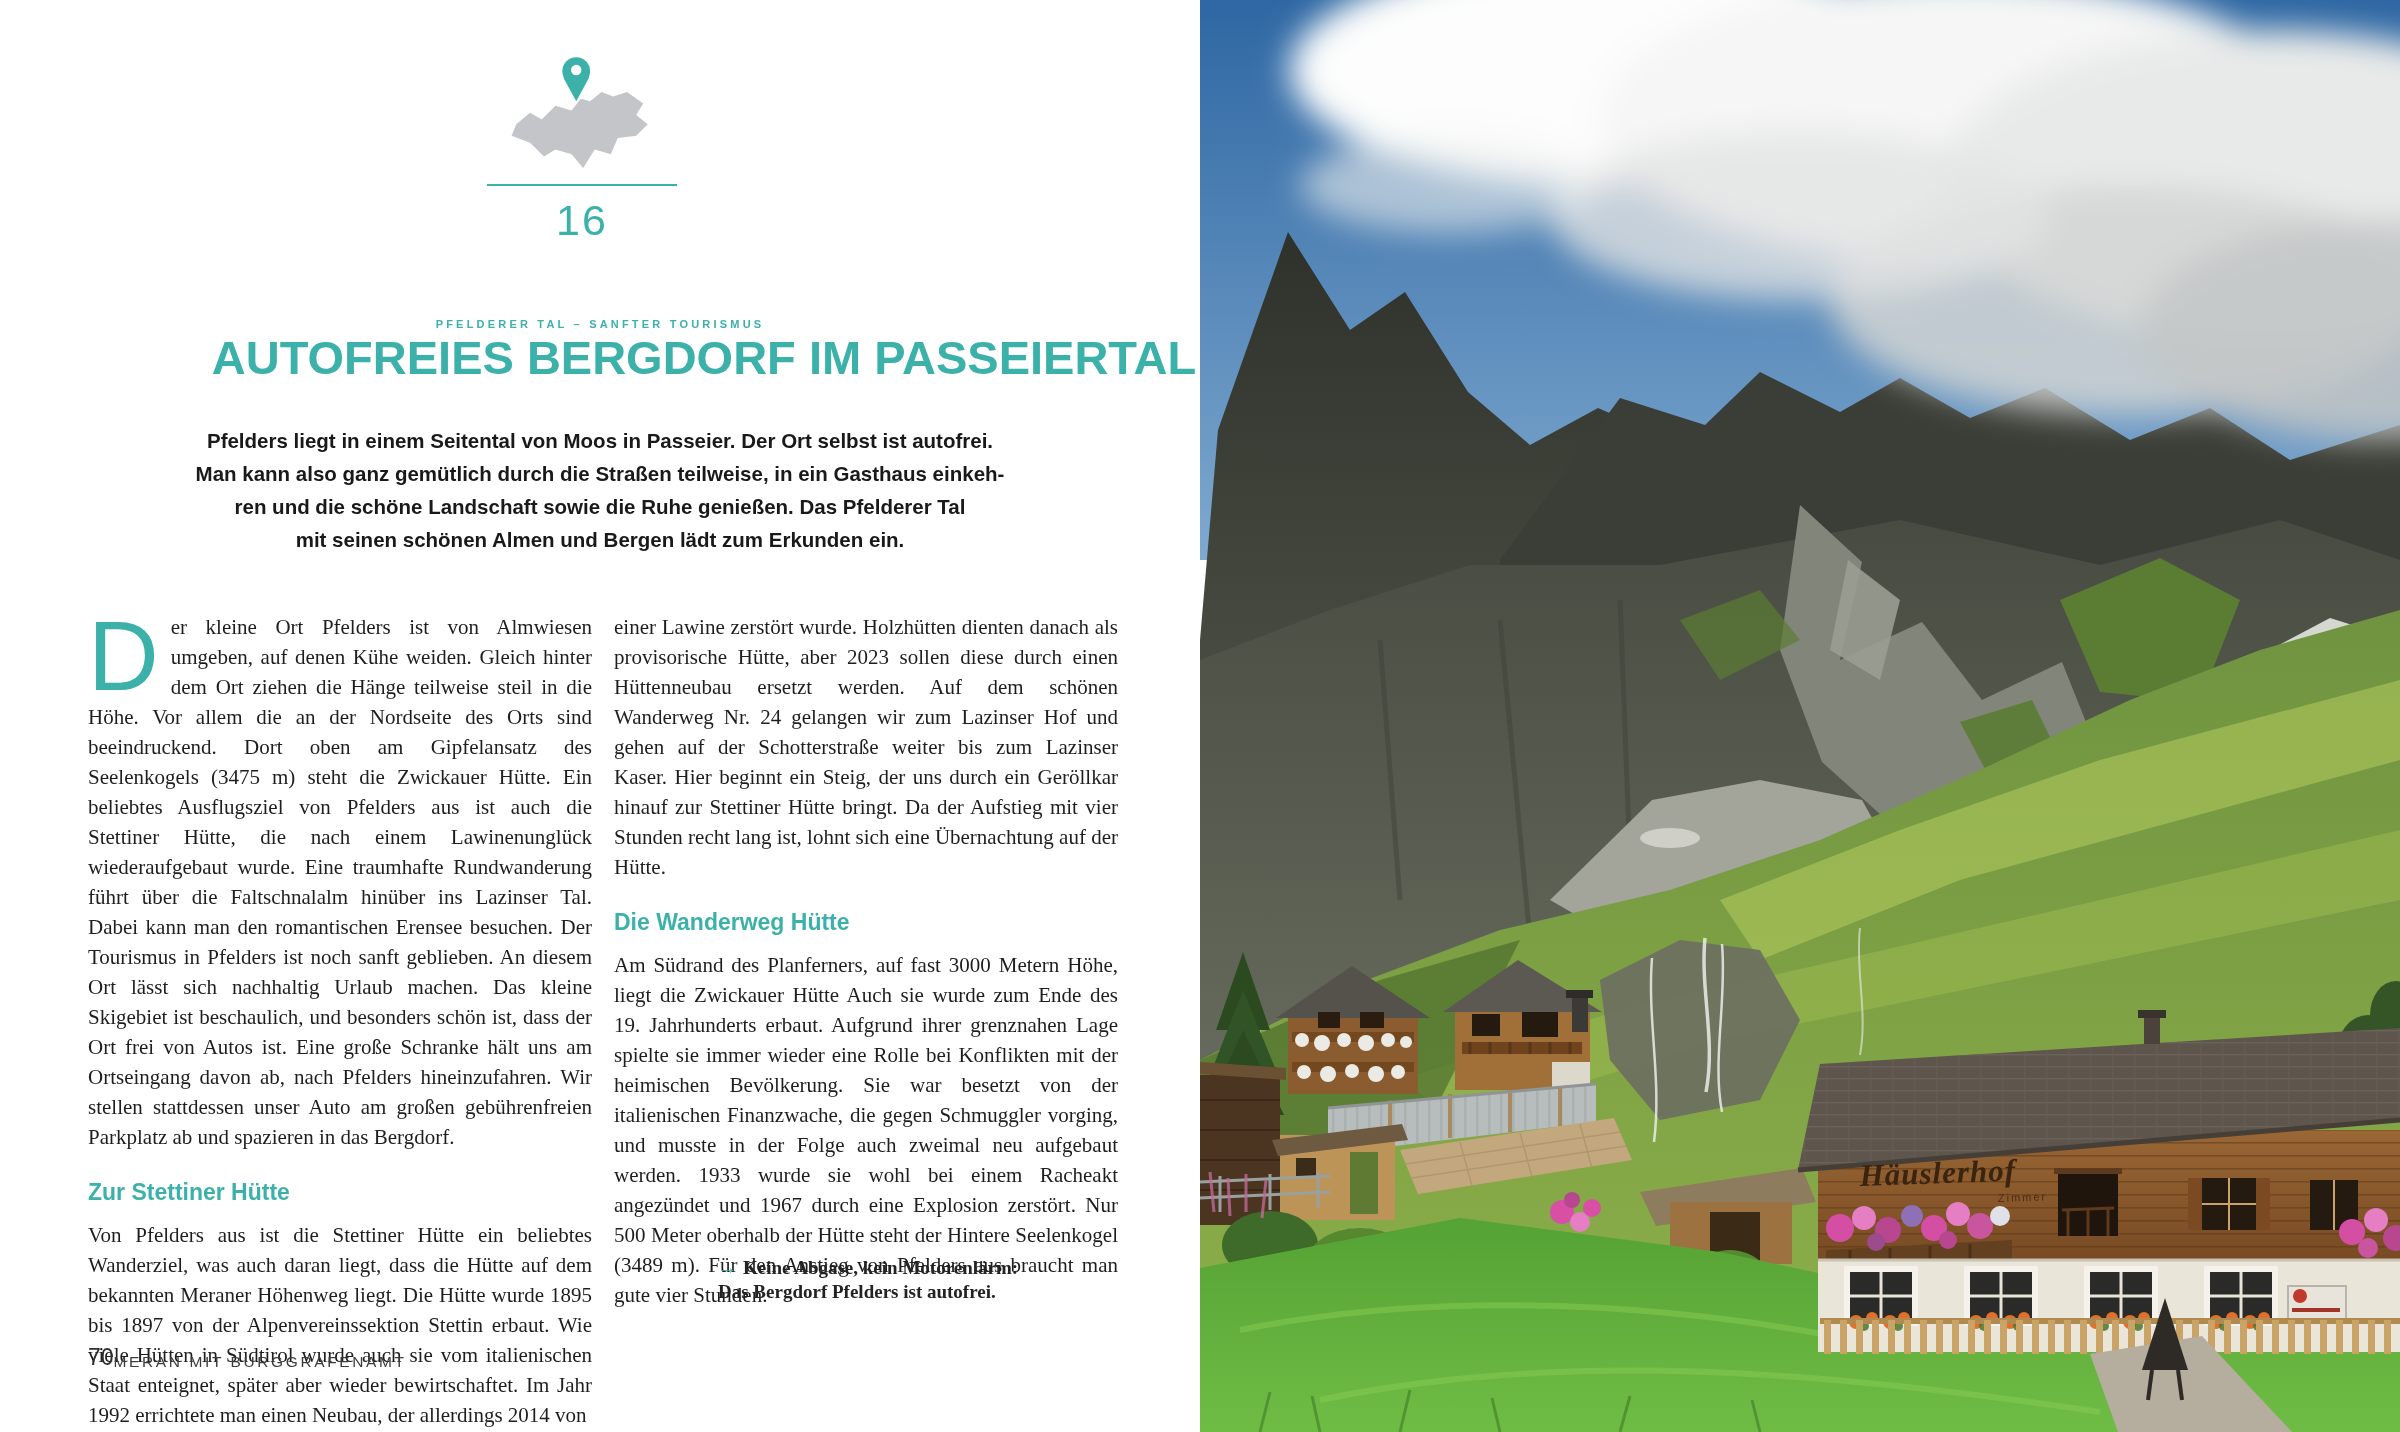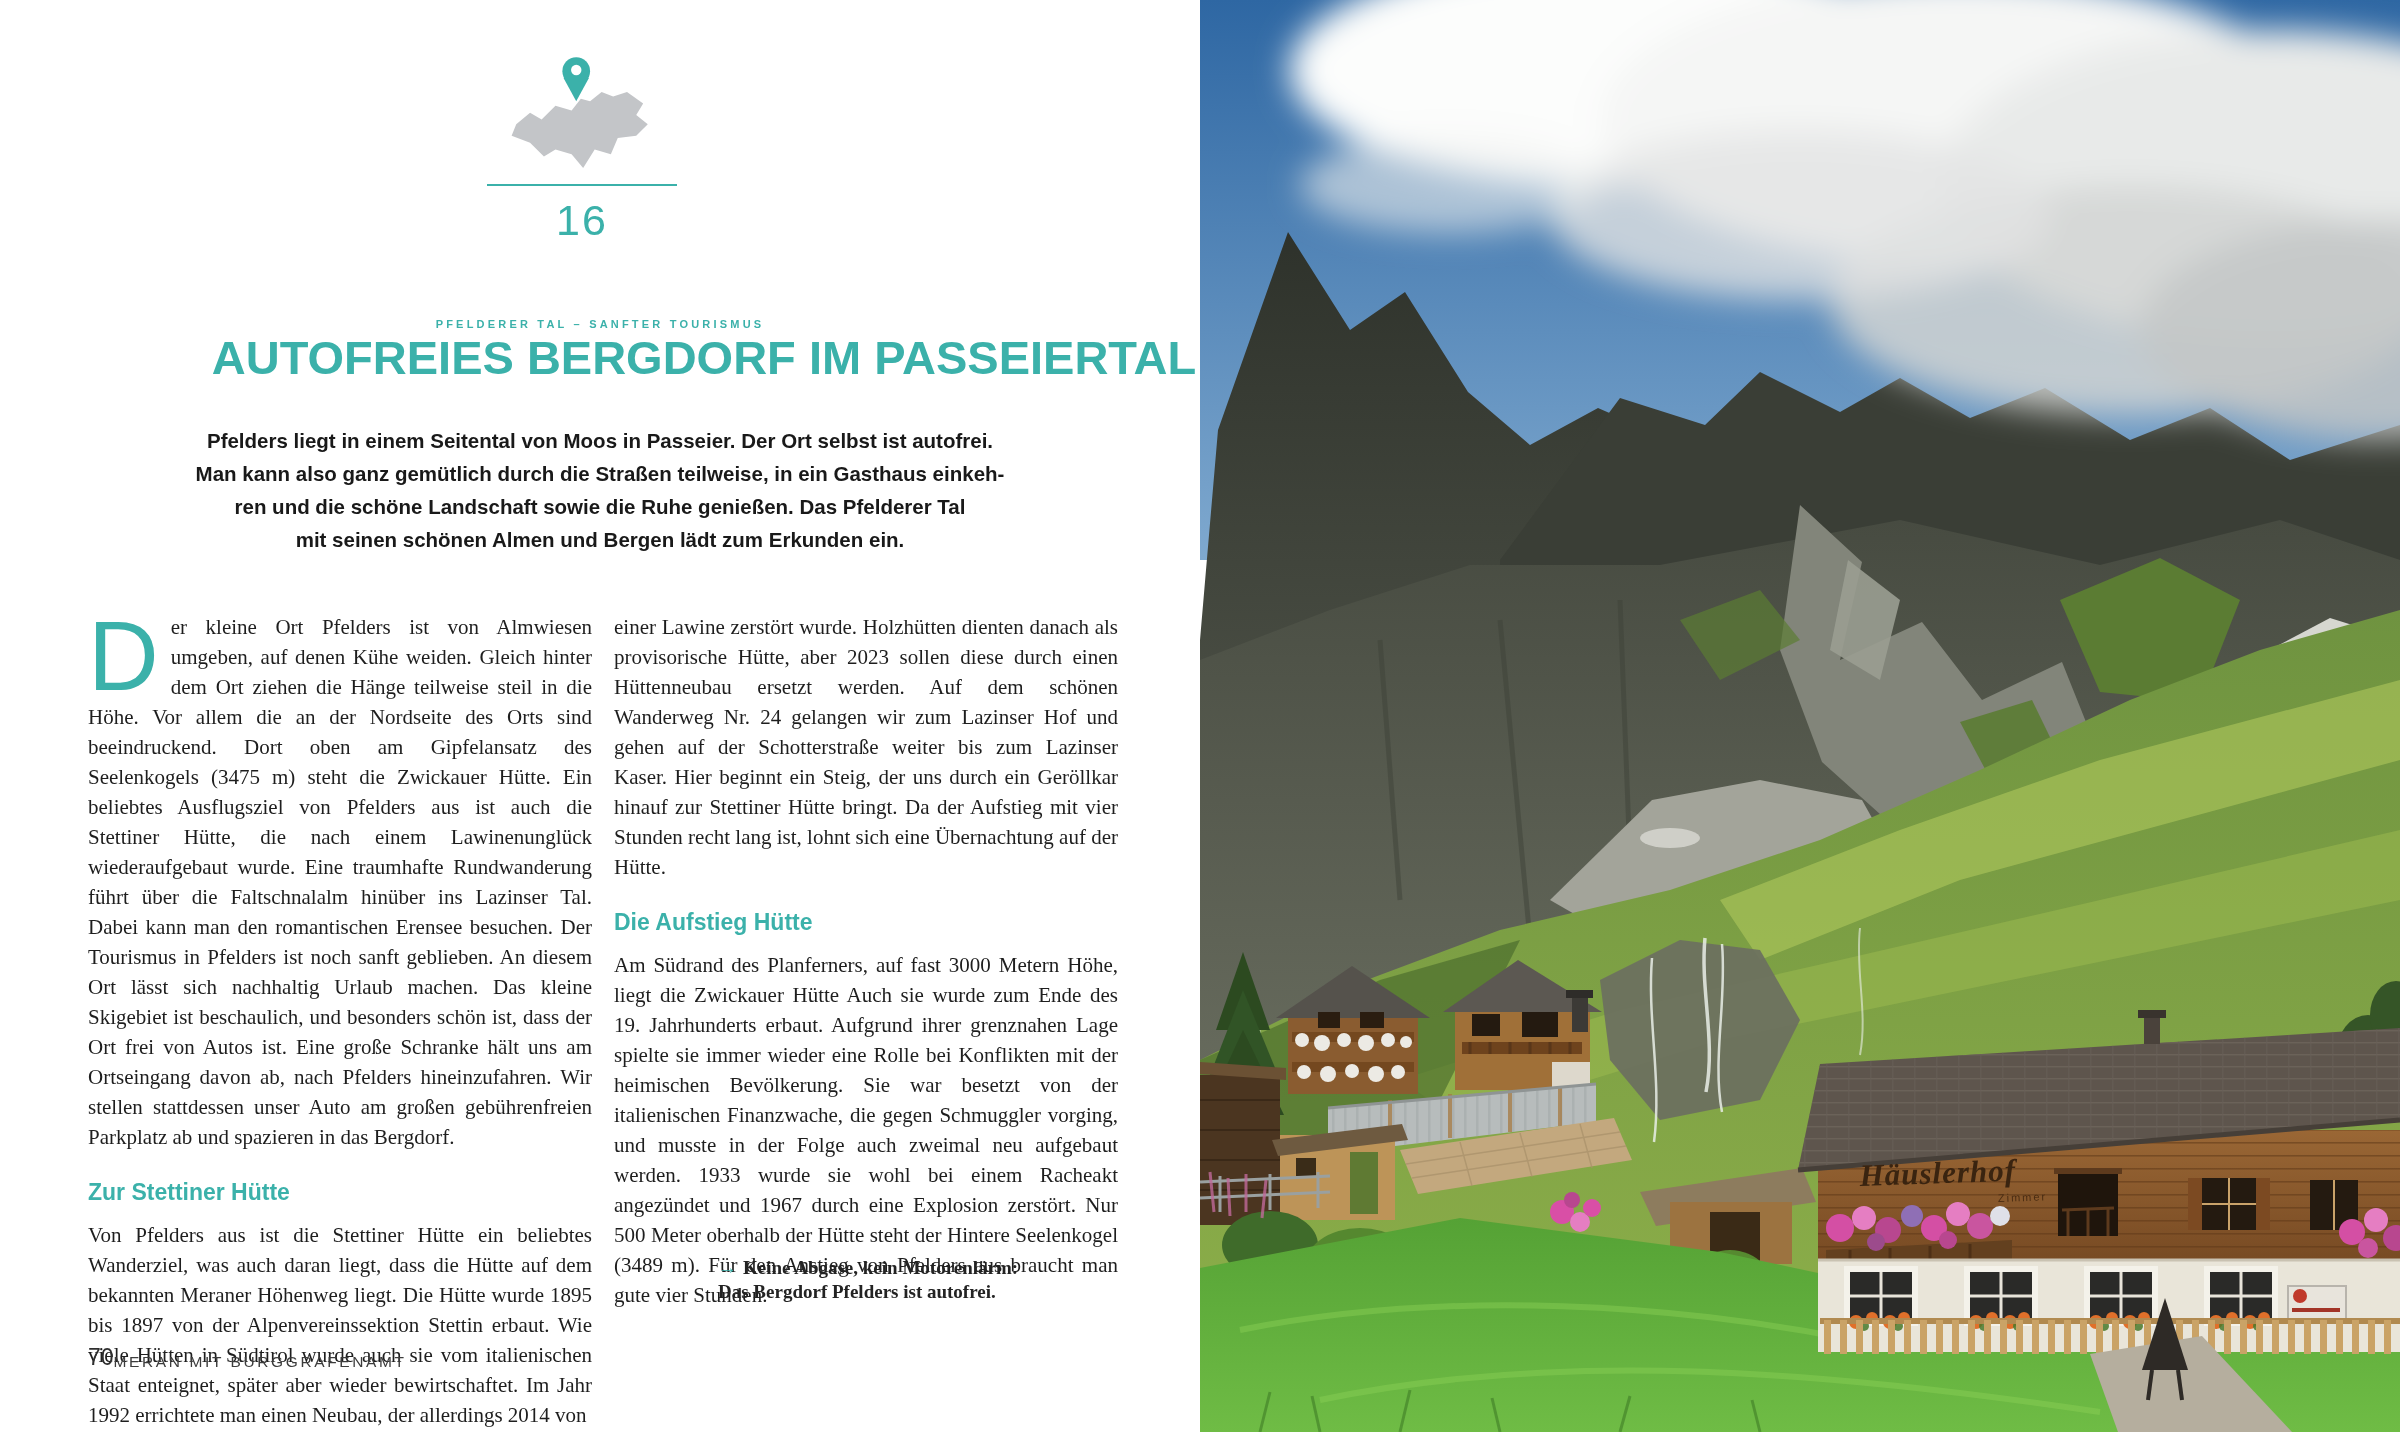--- a/index.html
+++ b/index.html
@@ -71,21 +71,21 @@
     </div>
 
     <div class="columns">
       <div class="col">
         <p><span class="dropcap">D</span><span>er kleine Ort Pfelders ist von Almwiesen umgeben, auf denen Kühe weiden. Gleich hinter dem Ort ziehen die Hänge teilweise steil in die Höhe. Vor allem die an der Nordseite des Orts sind beeindruckend. Dort oben am Gipfelansatz des Seelenkogels (3475 m) steht die Zwickauer Hütte. Ein beliebtes Ausflugsziel von Pfelders aus ist auch die Stettiner Hütte, die nach einem Lawinenunglück wiederaufgebaut wurde. Eine traumhafte Rundwanderung führt über die Faltschnalalm hinüber ins Lazinser Tal. Dabei kann man den romantischen Erensee besuchen. Der Tourismus in Pfelders ist noch sanft geblieben. An diesem Ort lässt sich nachhaltig Urlaub machen. Das kleine Skigebiet ist beschaulich, und besonders schön ist, dass der Ort frei von Autos ist. Eine große Schranke hält uns am Ortseingang davon ab, nach Pfelders hineinzufahren. Wir stellen stattdessen unser Auto am großen gebührenfreien Parkplatz ab und spazieren in das Bergdorf.</span></p>
         <div class="subhead">Zur Stettiner Hütte</div>
         <p>Von Pfelders aus ist die Stettiner Hütte ein beliebtes Wanderziel, was auch daran liegt, dass die Hütte auf dem bekannten Meraner Höhenweg liegt. Die Hütte wurde 1895 bis 1897 von der Alpenvereinssektion Stettin erbaut. Wie viele Hütten in Südtirol wurde auch sie vom italienischen Staat enteignet, später aber wieder bewirtschaftet. Im Jahr 1992 errichtete man einen Neubau, der allerdings 2014 von</p>
       </div>
       <div class="col">
         <p>einer Lawine zerstört wurde. Holzhütten dienten danach als provisorische Hütte, aber 2023 sollen diese durch einen Hüttenneubau ersetzt werden. Auf dem schönen Wanderweg Nr. 24 gelangen wir zum Lazinser Hof und gehen auf der Schotterstraße weiter bis zum Lazinser Kaser. Hier beginnt ein Steig, der uns durch ein Geröllkar hinauf zur Stettiner Hütte bringt. Da der Aufstieg mit vier Stunden recht lang ist, lohnt sich eine Übernachtung auf der Hütte.</p>
-        <div class="subhead">Die Aufstieg Hütte</div>
+        <div class="subhead">Die Wanderweg Hütte</div>
         <p>Am Südrand des Planferners, auf fast 3000 Metern Höhe, liegt die Zwickauer Hütte Auch sie wurde zum Ende des 19. Jahrhunderts erbaut. Aufgrund ihrer grenznahen Lage spielte sie immer wieder eine Rolle bei Konflikten mit der heimischen Bevölkerung. Sie war besetzt von der italienischen Finanzwache, die gegen Schmuggler vorging, und musste in der Folge auch zweimal neu aufgebaut werden. 1933 wurde sie wohl bei einem Racheakt angezündet und 1967 durch eine Explosion zerstört. Nur 500 Meter oberhalb der Hütte steht der Hintere Seelenkogel (3489 m). Für den Anstieg von Pfelders aus braucht man gute vier Stunden.</p>
       </div>
     </div>
 
     <div class="caption">
       <div><span class="arrow">→</span><span>Keine Abgase, kein Motorenlärm:</span></div>
       <div>Das Bergdorf Pfelders ist autofrei.</div>
     </div>
 
     <div class="footer">

